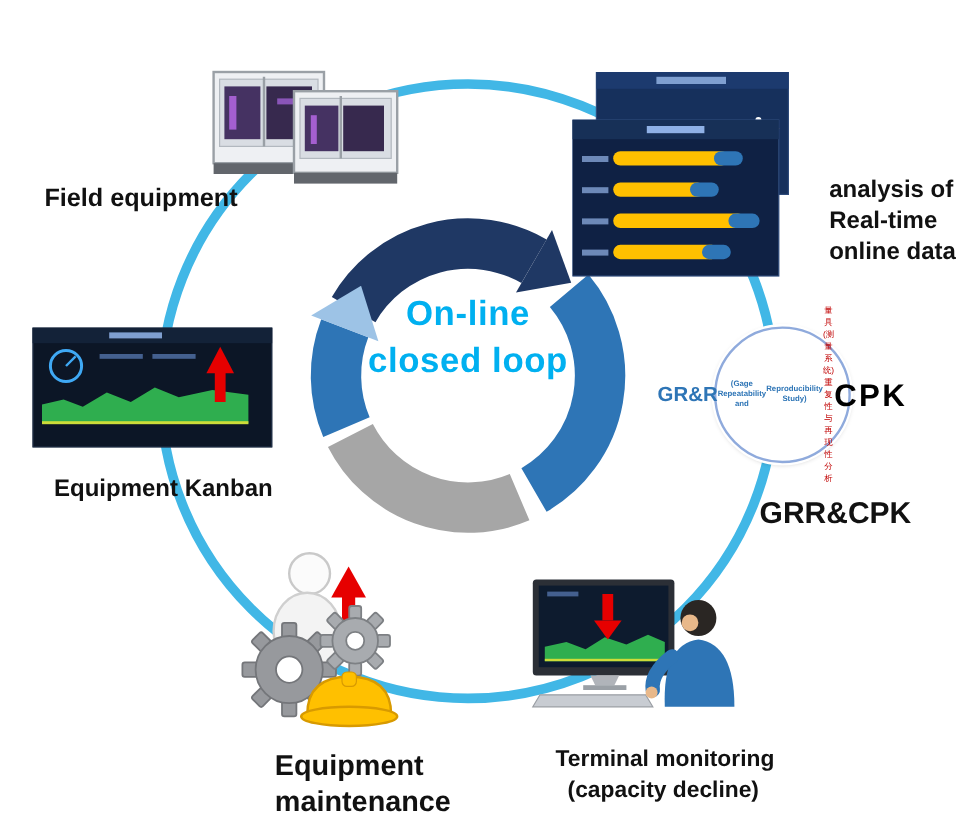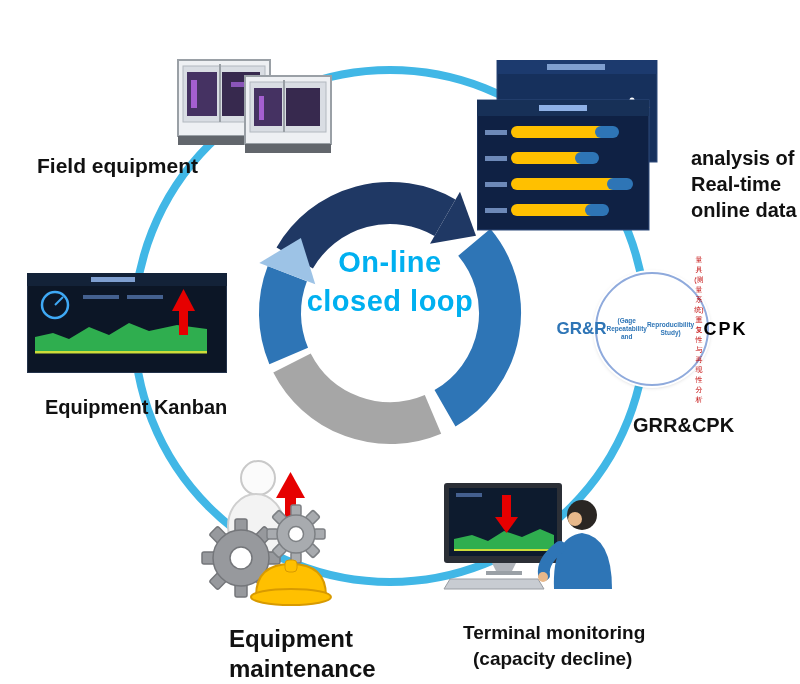--- a/index.html
+++ b/index.html
@@ -20,36 +20,36 @@
     letter-spacing:0.5px;
   }
   
   .node-img{position:absolute;z-index:2;}
   
   .label{
     position:absolute;z-index:3;color:#111111;font-weight:bold;margin-left:31px;
   }
   .lbl-field{left:6px;top:154px;font-size:21px;}
   .lbl-realtime{left:660px;top:145px;width:140px;font-size:20px;line-height:26px;}
-  .lbl-grr{left:602px;top:414px;font-size:20px;}
+  .lbl-grr{left:602px;top:414px;font-size:25px;}
   .lbl-monitoring{left:432px;top:620px;font-size:19px;line-height:26px;}
   .lbl-maintenance{left:198px;top:624px;font-size:24px;line-height:30px;}
   .lbl-kanban{left:14px;top:394px;font-size:20px;line-height:27px;}
   
   .grr-badge{
     position:absolute;left:595px;top:272px;width:114px;height:114px;z-index:2;
     background:#ffffff;border:2px solid #8faadc;border-radius:50%;
     box-shadow:0 0 0 2px #ffffff, 0 1px 4px rgba(0,0,0,0.25);
     display:flex;flex-direction:row;align-items:center;justify-content:center;
     text-align:center;box-sizing:border-box;
   }
   .grr-title{color:#2e75b6;font-weight:bold;font-size:17px;line-height:18px;}
   .grr-sub{color:#2e75b6;font-weight:bold;font-size:6.5px;line-height:8px;}
   .grr-cn{color:#c00000;font-size:7px;line-height:10px;margin-top:1px;}
-  .grr-cpk{color:#000000;font-weight:bold;font-size:18px;line-height:23px;letter-spacing:2px;}
+  .grr-cpk{color:#000000;font-weight:bold;font-size:26px;line-height:23px;letter-spacing:2px;}
 </style>
 </head>
 <body>
 
 <div id="canvas">
 
   <div class="outer-ring"></div>
 
   <svg class="donut" viewBox="0 0 290 290">
     <g>

